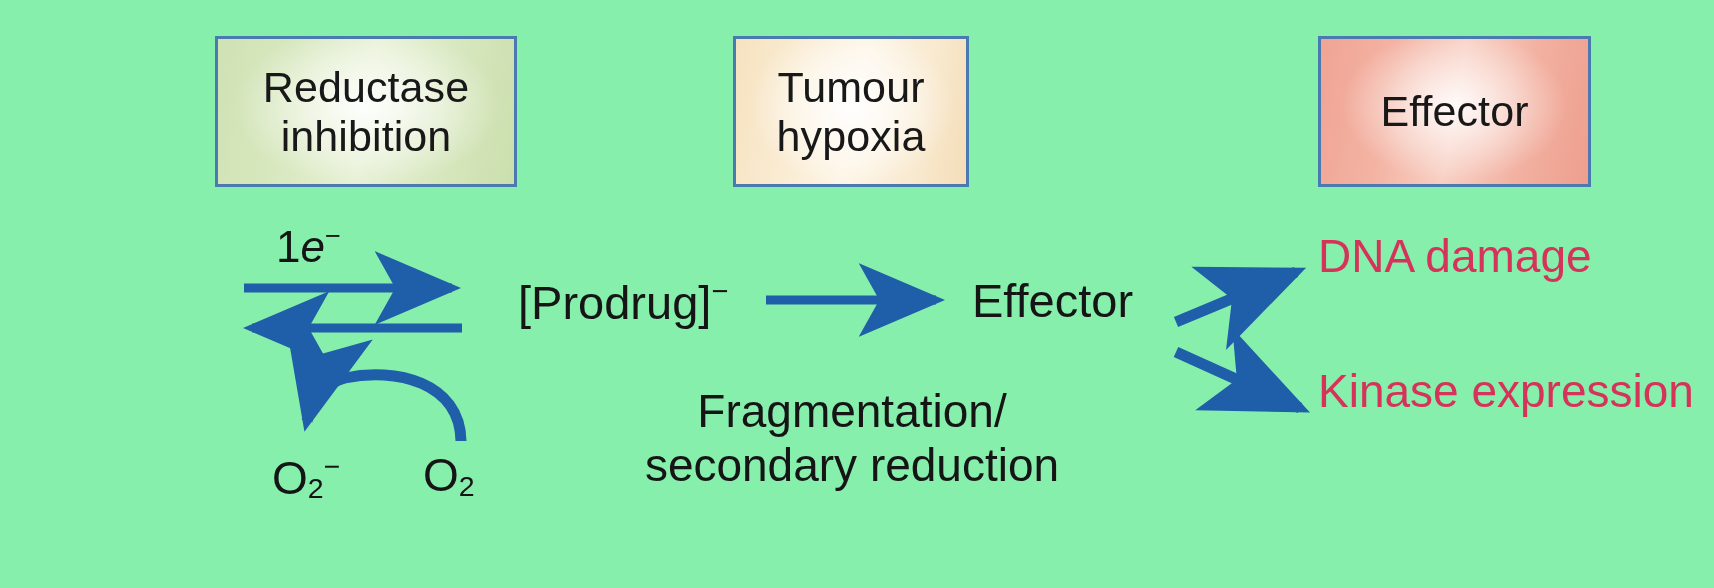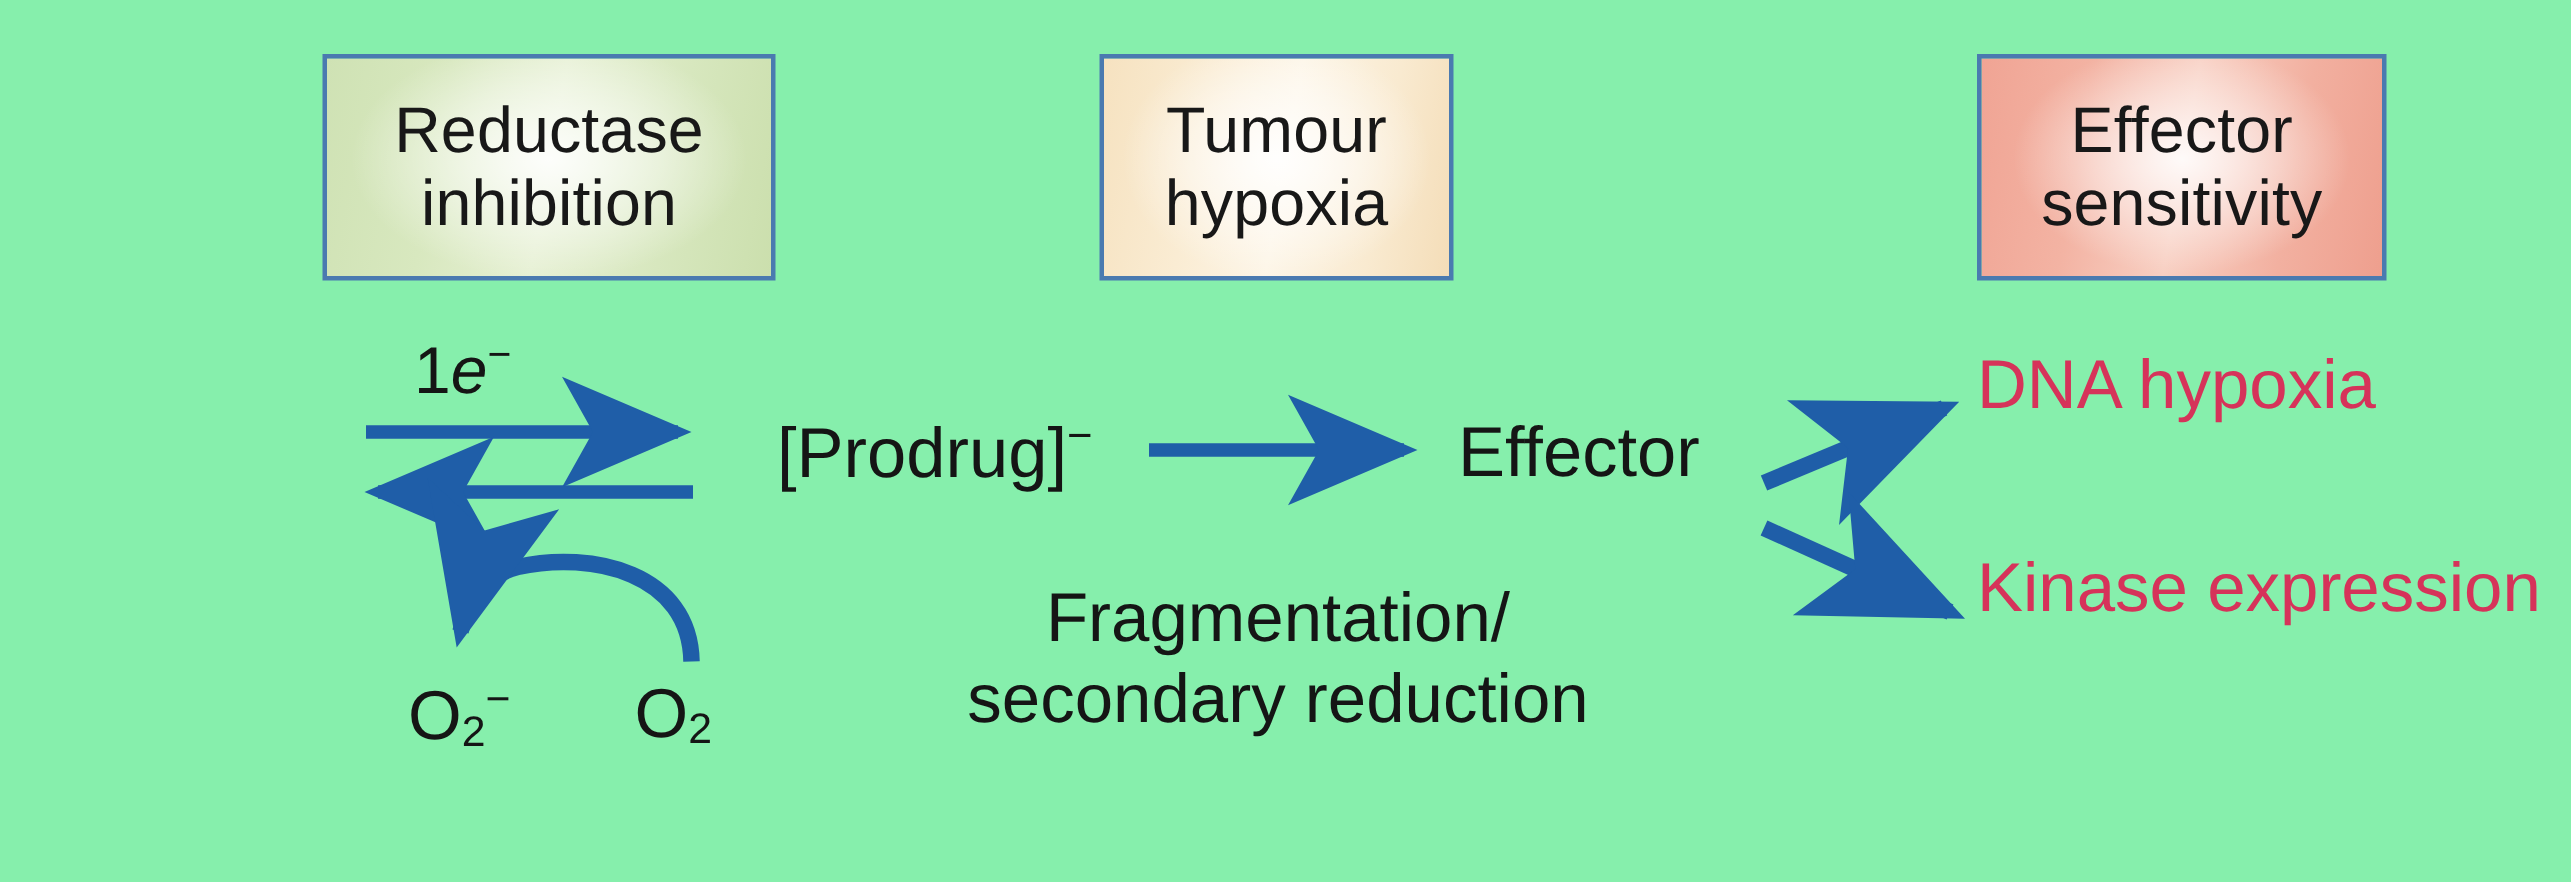--- a/index.html
+++ b/index.html
@@ -73,21 +73,20 @@
   <div class="cbox" id="box-hypoxia">
     <span>
       <span class="lbl">Tumour</span>
       <span class="lbl">hypoxia</span>
     </span>
   </div>
 
   <div class="cbox" id="box-effector">
     <span>
       <span class="lbl">Effector</span>
-      <span class="lbl">sensitivity</span>
     </span>
   </div>
 
   <svg class="arrows" viewBox="0 0 1714 588">
     <defs>
       <marker id="ah" markerWidth="10" markerHeight="9" refX="8.6" refY="4.5" orient="auto" markerUnits="strokeWidth">
         <path d="M0,0.4 L9.6,4.5 L0,8.6 L2.3,4.5 Z" fill="#1f5ea8"></path>
       </marker>
       <marker id="ah2" markerWidth="10" markerHeight="9" refX="8.6" refY="4.5" orient="auto" markerUnits="strokeWidth">
         <path d="M0,0.4 L9.6,4.5 L0,8.6 L2.3,4.5 Z" fill="#1f5ea8"></path>
@@ -124,16 +123,16 @@
 
   <div class="olabel" id="lab-dioxygen">
     <span>O</span><span class="sub">2</span>
   </div>
 
   <div id="lab-fragmentation">
     <div>Fragmentation/</div>
     <div>secondary reduction</div>
   </div>
 
-  <div class="outcome" id="lab-dna-damage">DNA hypoxia</div>
+  <div class="outcome" id="lab-dna-damage">DNA damage</div>
   <div class="outcome" id="lab-kinase-inhibition">Kinase expression</div>
 
 </div>
 
 </body></html>

